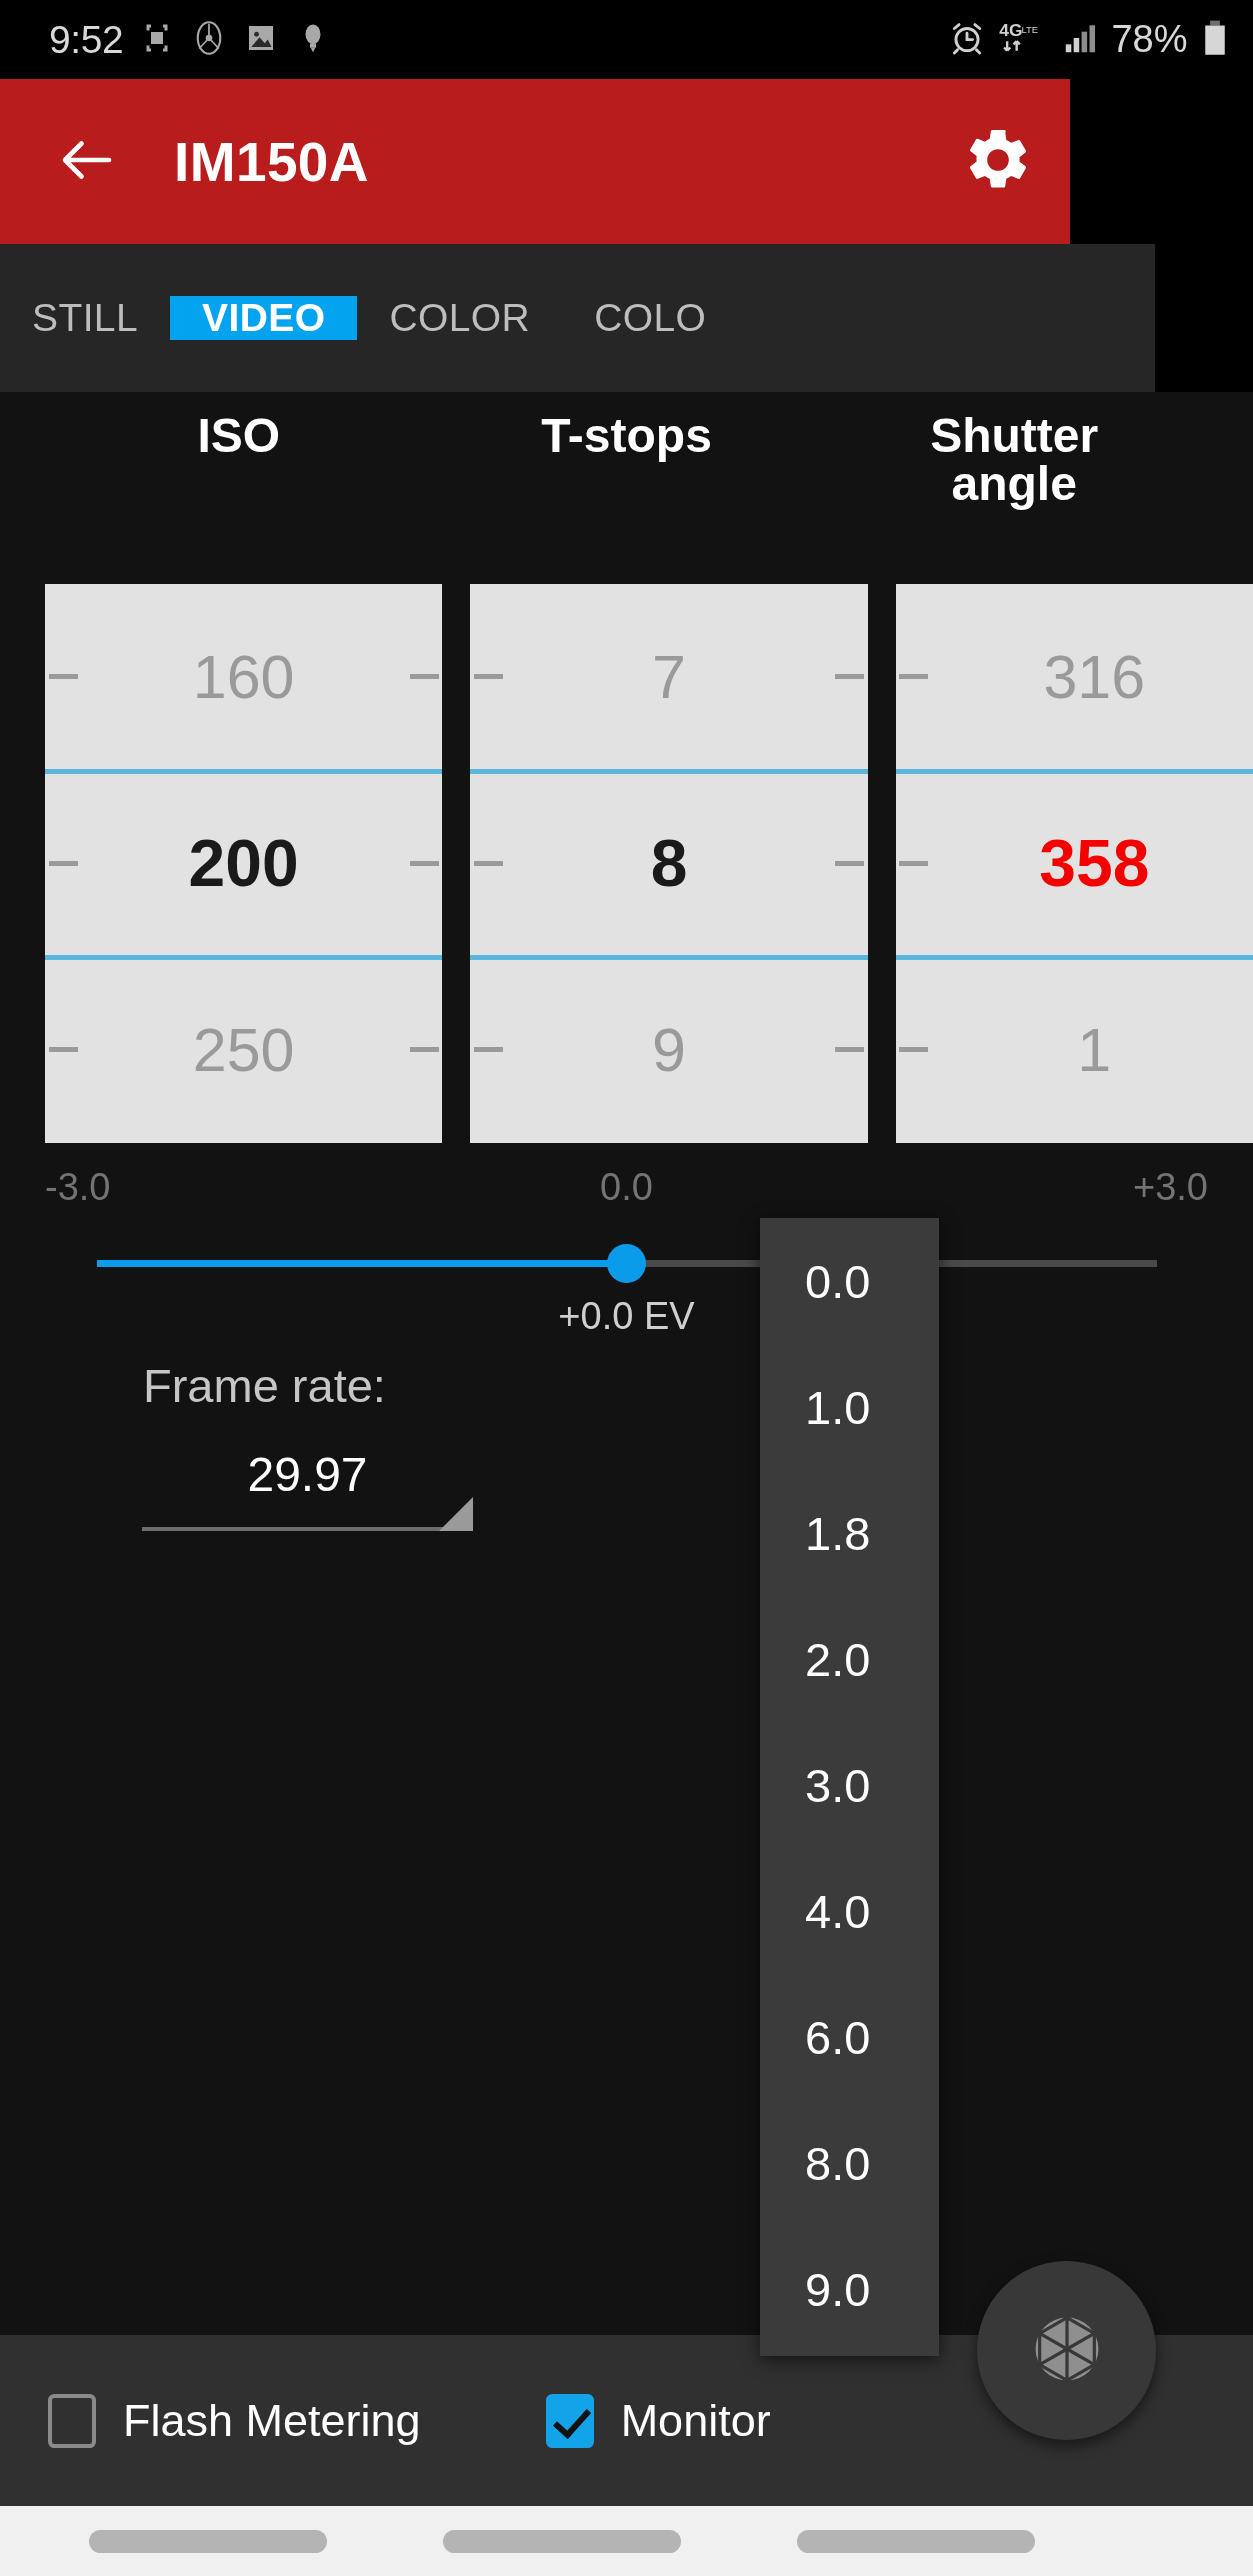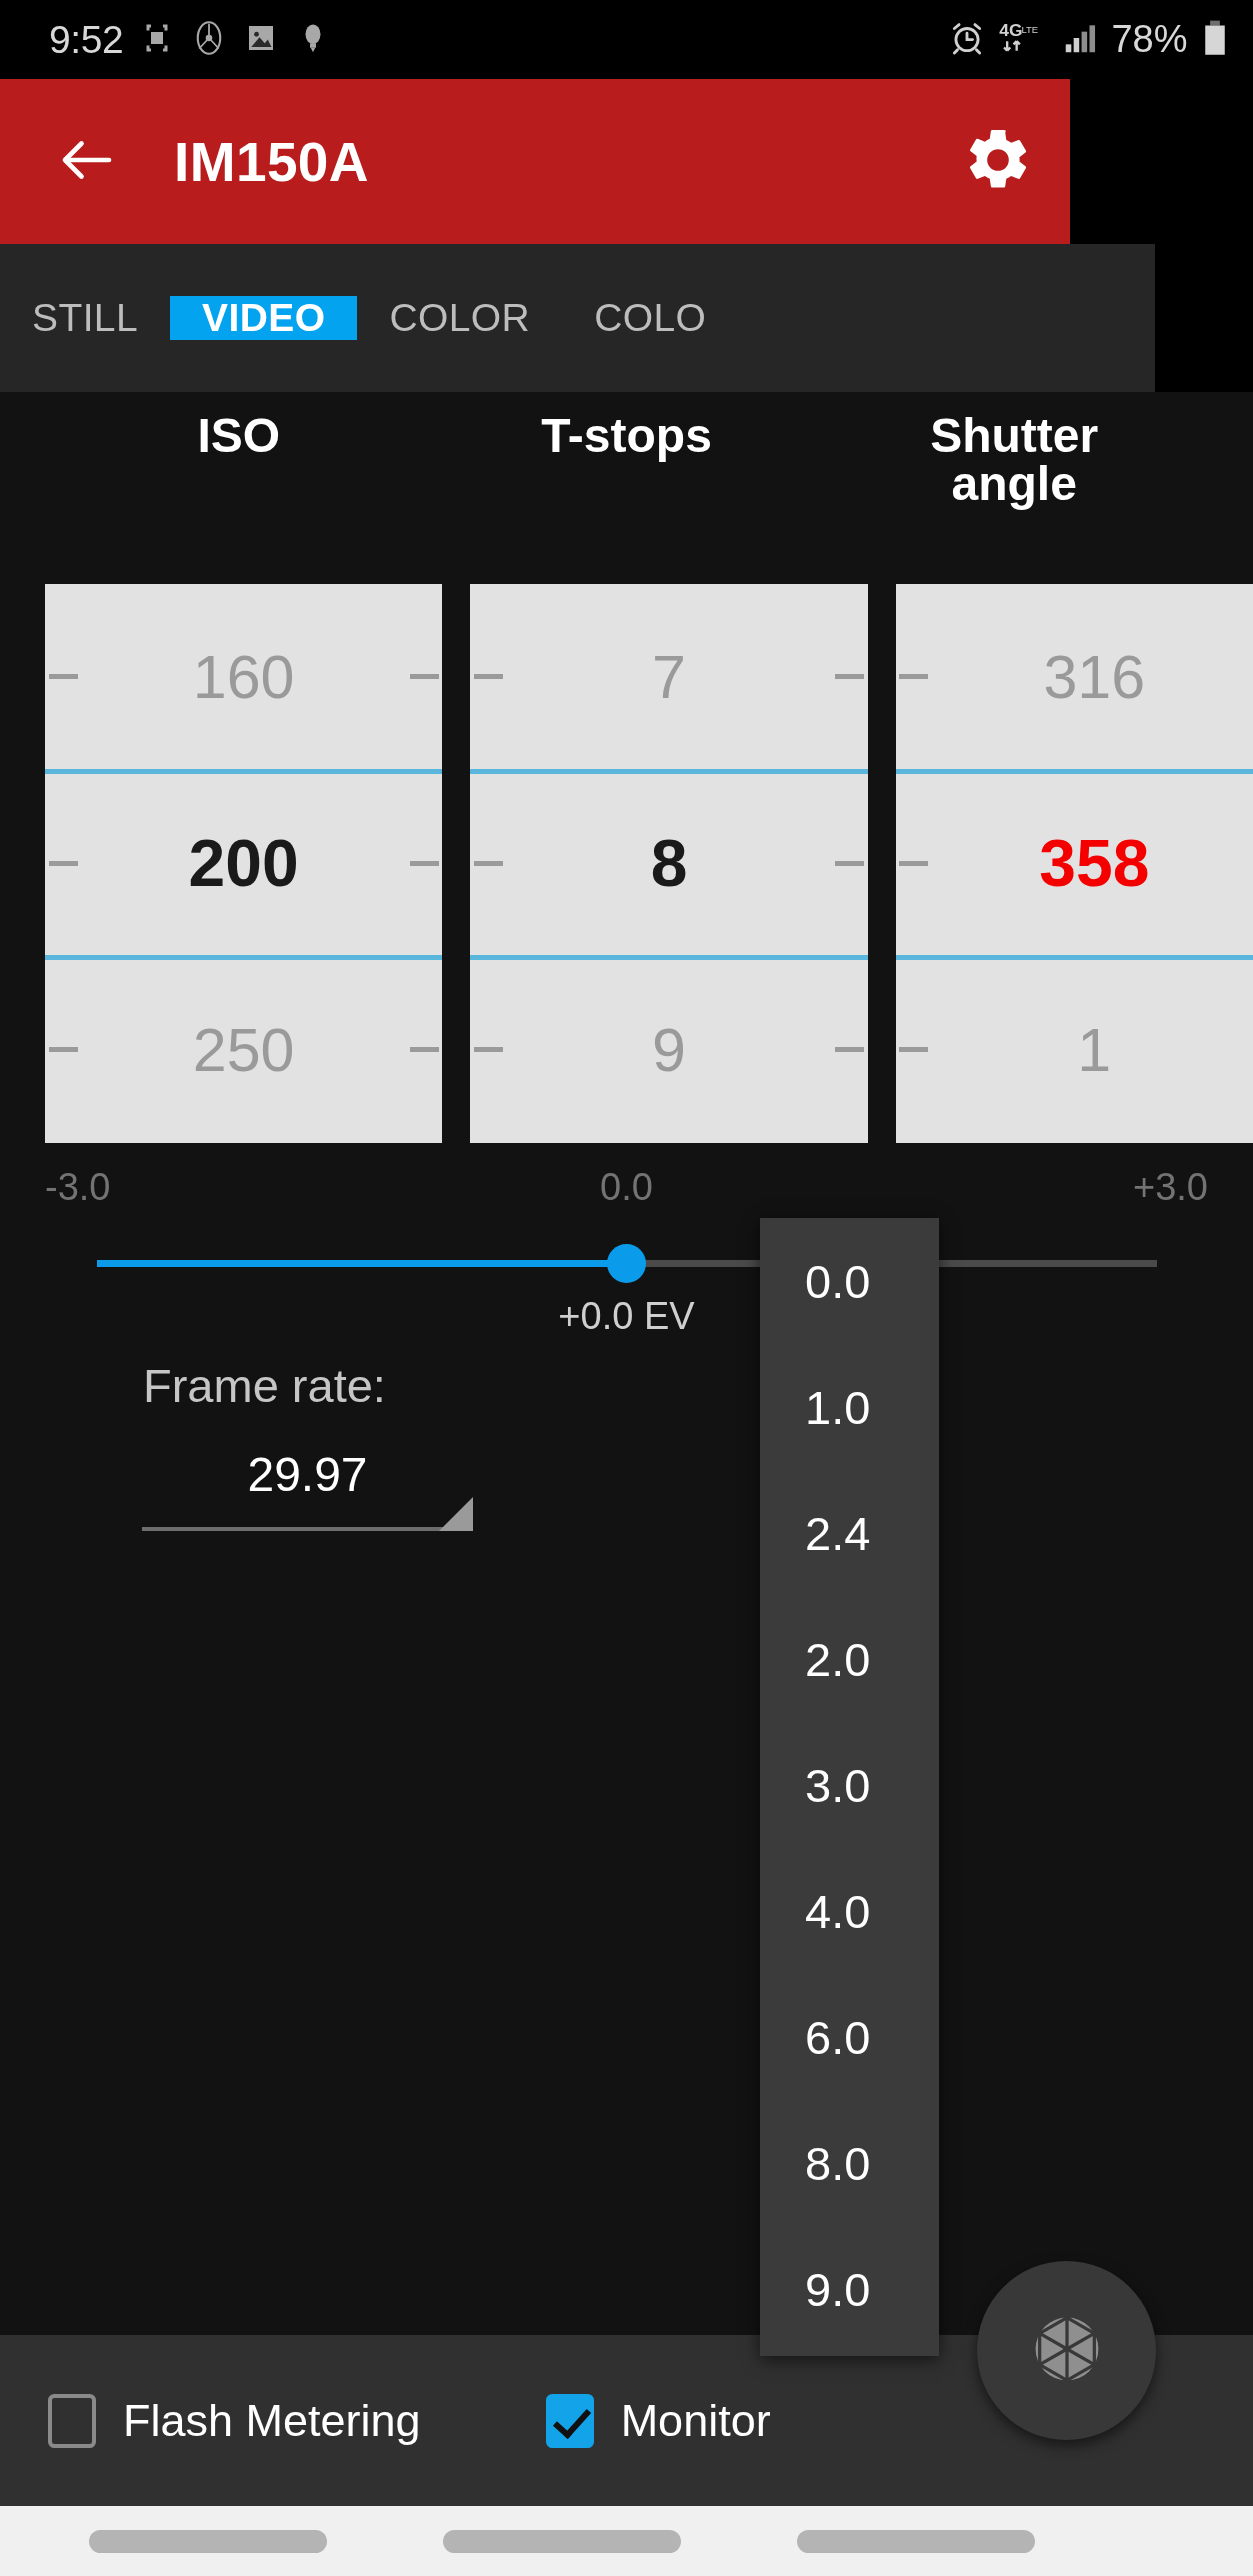--- a/index.html
+++ b/index.html
@@ -529,21 +529,21 @@
     <div class="fr-underline">
       <div class="fr-caret"></div>
     </div>
   </div>
 
 </div>
 
 <div class="dropdown">
   <div class="dd-item">0.0</div>
   <div class="dd-item">1.0</div>
-  <div class="dd-item">2.4</div>
+  <div class="dd-item">1.8</div>
   <div class="dd-item">2.0</div>
   <div class="dd-item">3.0</div>
   <div class="dd-item">4.0</div>
   <div class="dd-item">6.0</div>
   <div class="dd-item">8.0</div>
   <div class="dd-item">9.0</div>
 </div>
 
 <div class="bottombar">
   <div class="cbrow">

